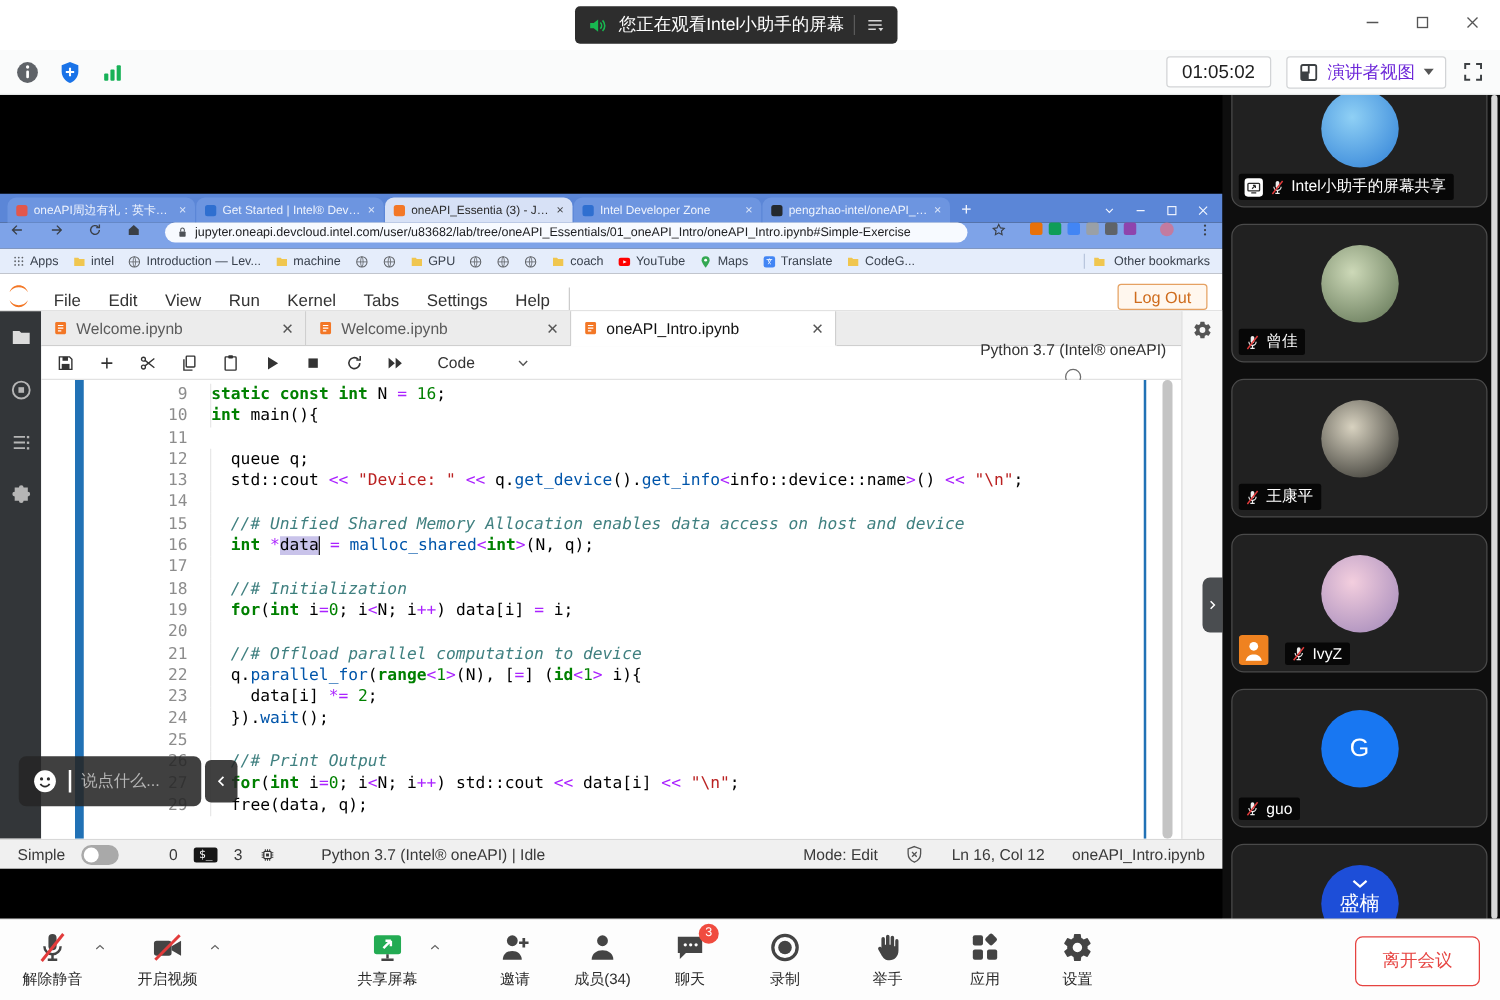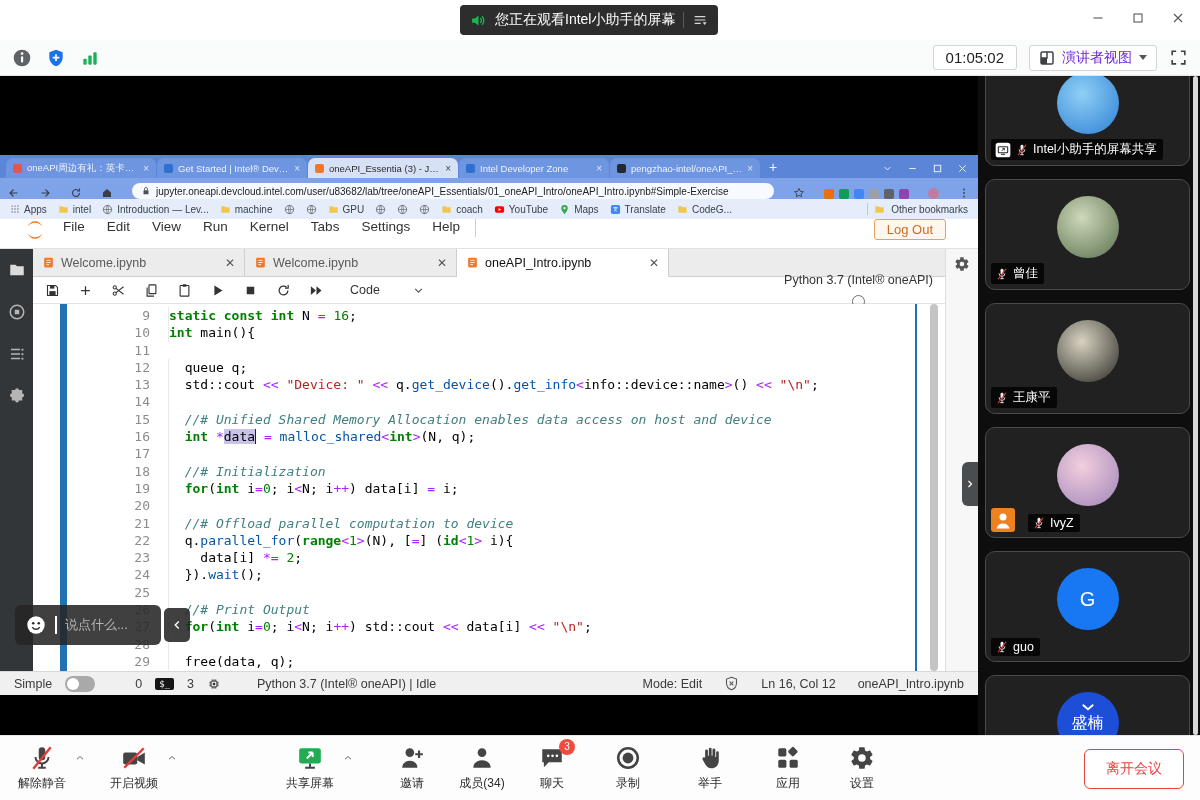--- a/index.html
+++ b/index.html
@@ -37,37 +37,37 @@
   .btab { height:20px; width:150px; border-radius:7px 7px 0 0; background:#6d95e0; color:#eef3fd;
     display:flex; align-items:center; gap:5px; padding:0 7px; font-size:9.5px; margin-right:1px; }
   .btab.active { background:#d7e1f6; color:#2b2b2b; }
   .btab .dot { width:9px; height:9px; border-radius:2px; flex:none; }
   .btab .tlabel { flex:1; white-space:nowrap; overflow:hidden; text-overflow:ellipsis; }
   .btab .tx { font-size:10px; opacity:.85; }
   .newtab { color:#f0f4fd; font-size:14px; padding:0 10px 3px 8px; }
   .bwinctl { margin-left:auto; display:flex; gap:14px; align-items:center; padding:0 10px 4px 0;
     color:#f2f6ff; font-size:11px; }
 
-  .urlrow { height:21px; background:#7ea3e8; display:flex; align-items:flex-end; padding:0 8px; gap:19px; flex:none; }
+  .urlrow { height:21px; background:#7ea3e8; display:flex; align-items:flex-start; padding:0 8px; gap:19px; flex:none; }
   .urlpill { flex:1; height:16px; background:#f7faff; border-radius:8px; display:flex; align-items:center;
     gap:5px; padding:0 9px; min-width:0; }
   .urltext { font-size:10px; color:#202124; white-space:nowrap; overflow:hidden; text-overflow:ellipsis; }
   .extrow { display:flex; align-items:center; gap:5px; }
   .extdot { width:10px; height:10px; border-radius:2px; }
   .avatar-mini { width:11px; height:11px; border-radius:50%; background:#c27ba0; }
 
   .bmrow { height:20px; background:#e5edfb; display:flex; align-items:center; padding:0 10px; gap:11px;
     font-size:10px; color:#39414d; flex:none; }
   .bmitem { display:flex; align-items:center; gap:4px; white-space:nowrap; }
   .bmright { margin-left:auto; display:flex; align-items:center; gap:6px; }
   .bmsep { width:1px; height:12px; background:#b9c6dd; }
 
   
   .jlab { flex:1; display:flex; flex-direction:column; background:#fff; min-height:0; }
-  .menubar { height:30px; display:flex; align-items:flex-start; padding:0 24px; border-bottom:1px solid #e2e2e2; flex:none; }
+  .menubar { height:30px; display:flex; align-items:flex-end; padding:0 4px; border-bottom:1px solid #e2e2e2; flex:none; }
   .jmenu { font-size:13.5px; color:#333; padding:0 11px; }
   .menudiv { width:1px; height:18px; background:#ccc; margin-left:4px; }
   .logout { margin-left:auto; margin-right:8px; font-size:13px; color:#cf6c1d; border:1px solid #e5a162;
     background:#fff7ee; border-radius:3px; padding:2px 12px; }
 
   .jbody { flex:1; display:flex; min-height:0; }
   .jside { width:33px; background:#333639; display:flex; flex-direction:column; align-items:center;
     padding-top:12px; gap:24px; flex:none; }
   .jmain { flex:1; display:flex; flex-direction:column; min-width:0; }
   .jrail { width:33px; background:#f7f7f7; border-left:1px solid #ddd; position:relative; flex:none; }
@@ -658,21 +658,20 @@
                     <div class="crow"><span class="ln">18</span><span class="ct"><span class="tk-c">  //# Initialization</span></span></div>
                     <div class="crow"><span class="ln">19</span><span class="ct"><span>  </span><span class="tk-k">for</span><span>(</span><span class="tk-k">int</span><span> i</span><span class="tk-o">=</span><span class="tk-n">0</span><span>; i</span><span class="tk-o">&lt;</span><span>N; i</span><span class="tk-o">++</span><span>) data[i] </span><span class="tk-o">=</span><span> i;</span></span></div>
                     <div class="crow"><span class="ln">20</span><span class="ct"></span></div>
                     <div class="crow"><span class="ln">21</span><span class="ct"><span class="tk-c">  //# Offload parallel computation to device</span></span></div>
                     <div class="crow"><span class="ln">22</span><span class="ct"><span>  q.</span><span class="tk-f">parallel_for</span><span>(</span><span class="tk-k">range</span><span class="tk-o">&lt;</span><span class="tk-n">1</span><span class="tk-o">&gt;</span><span>(N), [</span><span class="tk-o">=</span><span>] (</span><span class="tk-k">id</span><span class="tk-o">&lt;</span><span class="tk-n">1</span><span class="tk-o">&gt;</span><span> i){</span></span></div>
                     <div class="crow"><span class="ln">23</span><span class="ct"><span>    data[i] </span><span class="tk-o">*=</span><span> </span><span class="tk-n">2</span><span>;</span></span></div>
                     <div class="crow"><span class="ln">24</span><span class="ct"><span>  }).</span><span class="tk-f">wait</span><span>();</span></span></div>
                     <div class="crow"><span class="ln">25</span><span class="ct"></span></div>
                     <div class="crow"><span class="ln">26</span><span class="ct"><span class="tk-c">  //# Print Output</span></span></div>
                     <div class="crow"><span class="ln">27</span><span class="ct"><span>  </span><span class="tk-k">for</span><span>(</span><span class="tk-k">int</span><span> i</span><span class="tk-o">=</span><span class="tk-n">0</span><span>; i</span><span class="tk-o">&lt;</span><span>N; i</span><span class="tk-o">++</span><span>) std::cout </span><span class="tk-o">&lt;&lt;</span><span> data[i] </span><span class="tk-o">&lt;&lt;</span><span> </span><span class="tk-s">"\n"</span><span>;</span></span></div>
-                    <div class="crow"><span class="ln">28</span><span class="ct"></span></div>
                     <div class="crow"><span class="ln">29</span><span class="ct"><span>  free(data, q);</span></span></div>
                   </div>
                 <div class="vscroll"></div>
               </div>
             </div>
 
             <div class="jrail">
               <span class="ic gear">
                   <svg width="16" height="16" viewBox="0 0 24 24">
                     <path fill="#555" d="M19.4 13c.04-.32.07-.65.07-1s-.03-.68-.07-1l2.1-1.63a.5.5 0 0 0 .12-.64l-2-3.46a.5.5 0 0 0-.6-.22l-2.49 1a7.3 7.3 0 0 0-1.73-1l-.38-2.65A.5.5 0 0 0 13.93 2h-4a.5.5 0 0 0-.5.42L9.06 5.07c-.63.26-1.2.6-1.73 1l-2.49-1a.5.5 0 0 0-.6.22l-2 3.46a.5.5 0 0 0 .12.64L4.46 11c-.04.32-.07.65-.07 1s.03.68.07 1l-2.1 1.63a.5.5 0 0 0-.12.64l2 3.46c.14.24.42.33.6.22l2.49-1c.53.4 1.1.74 1.73 1l.37 2.65c.04.24.25.42.5.42h4c.25 0 .46-.18.5-.42l.37-2.65c.63-.26 1.2-.6 1.73-1l2.49 1c.23.09.46 0 .6-.22l2-3.46a.5.5 0 0 0-.12-.64zM11.93 15.5a3.5 3.5 0 1 1 0-7 3.5 3.5 0 0 1 0 7z"></path>

